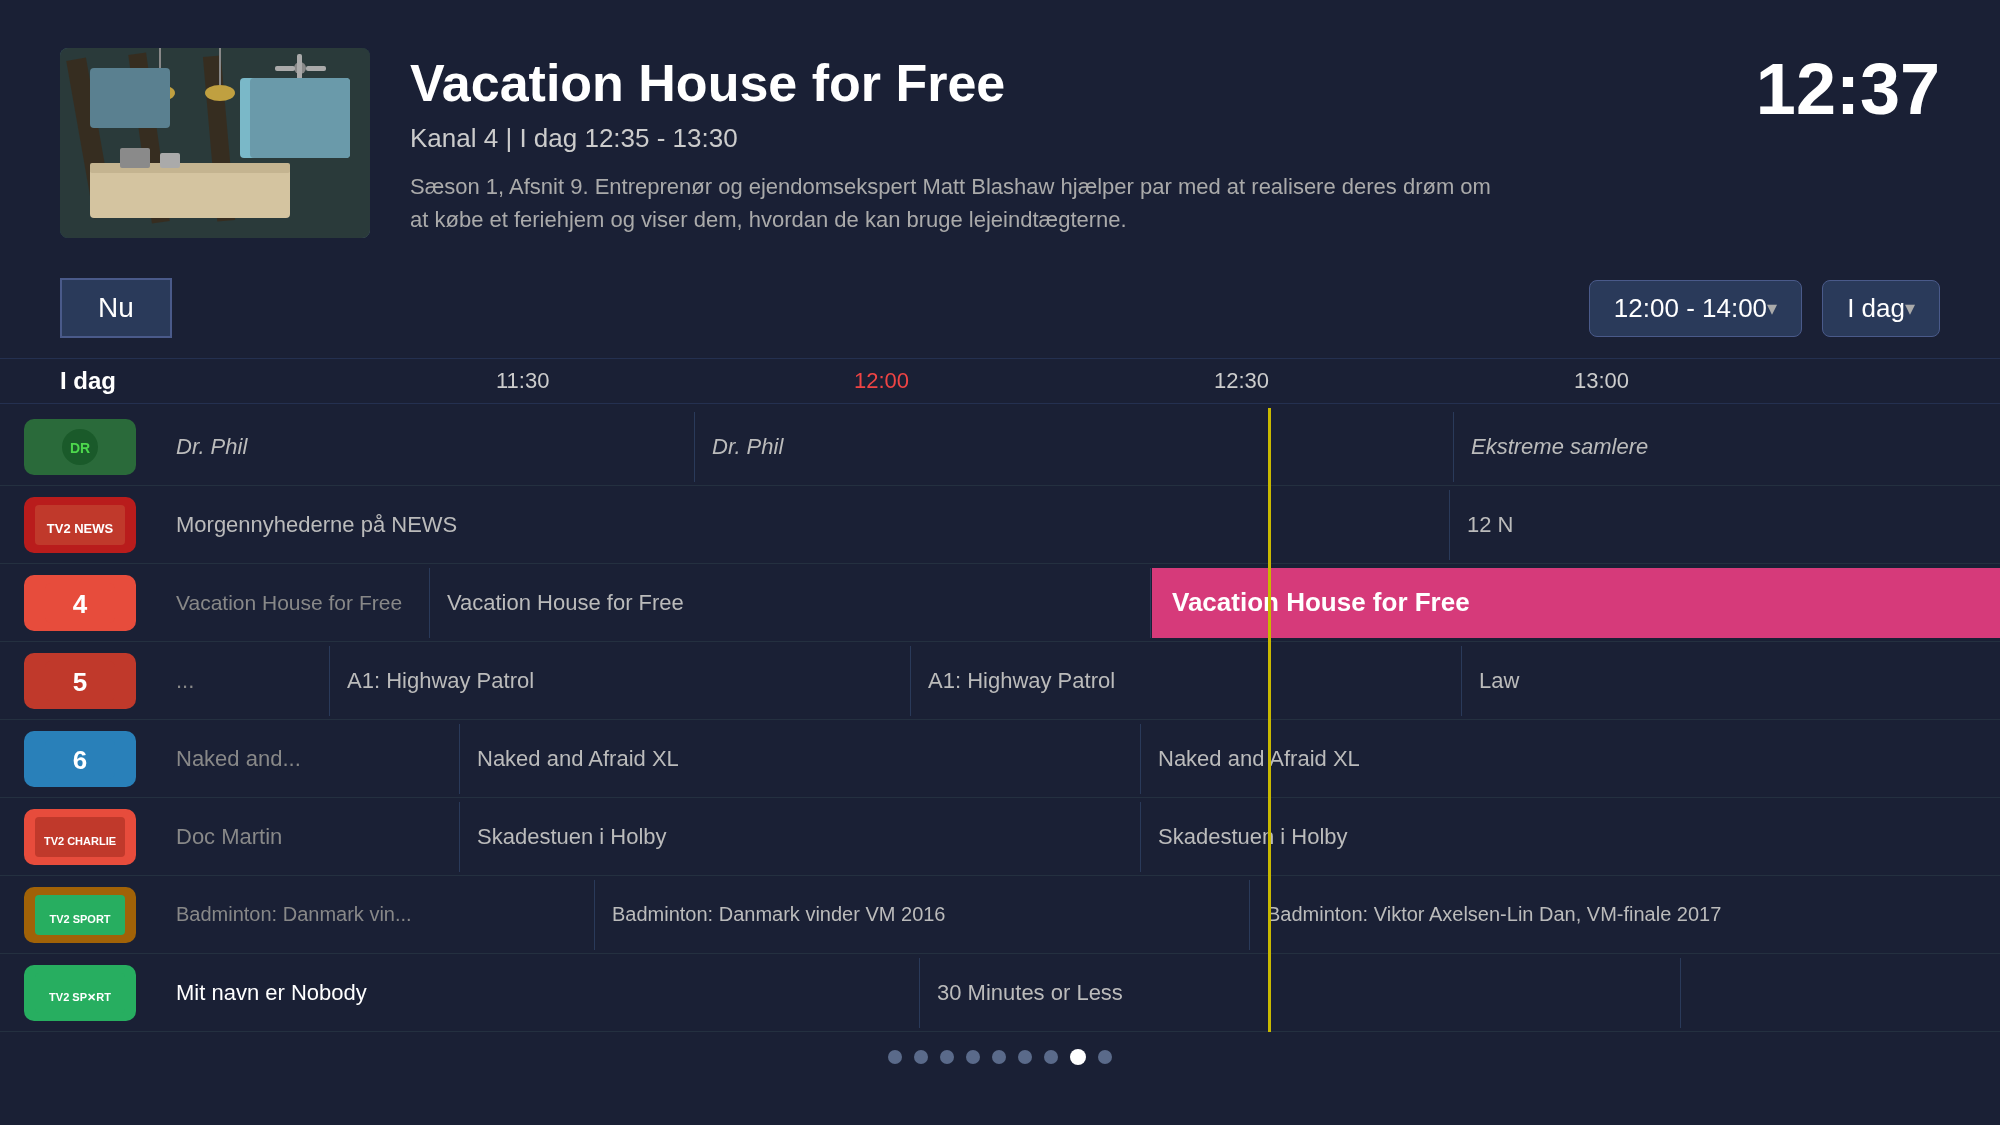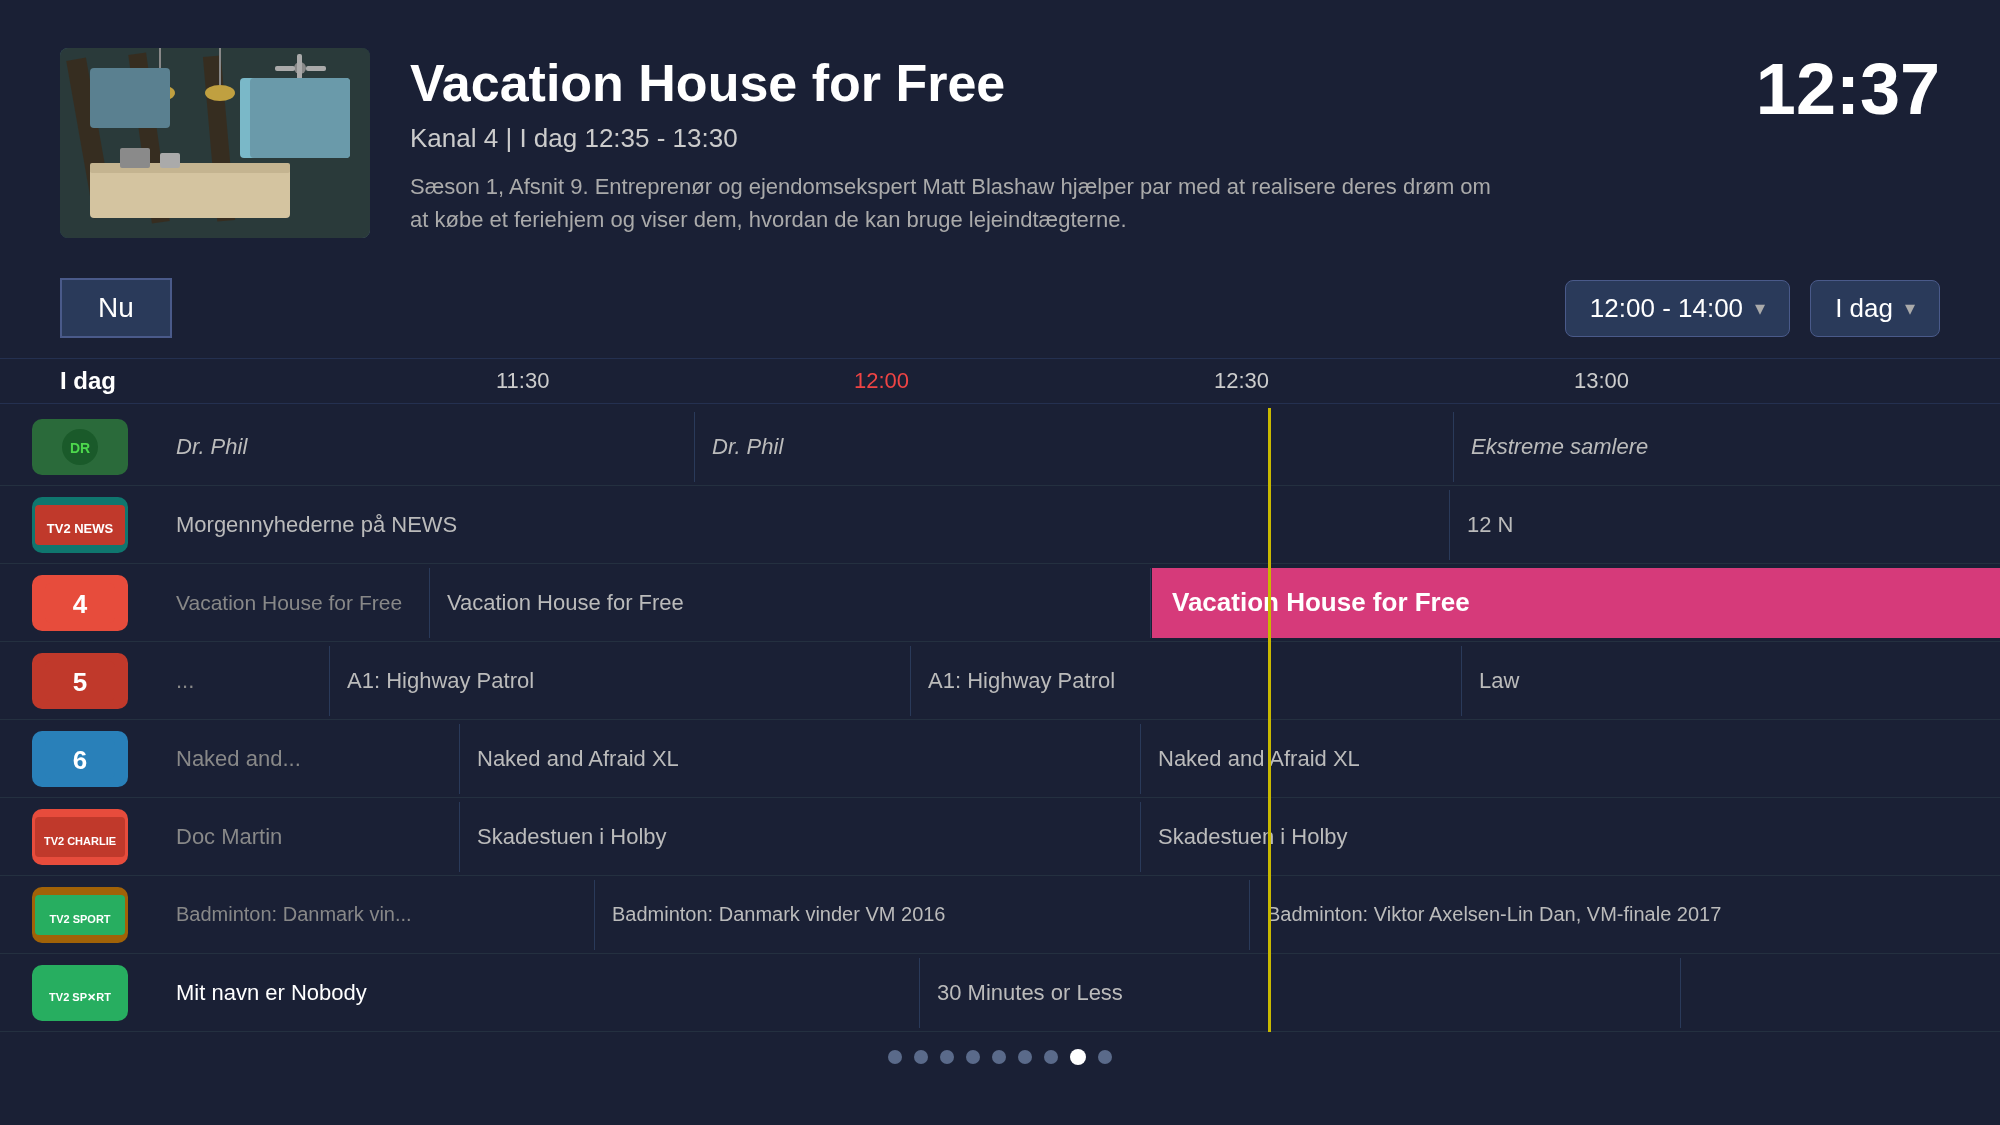--- a/index.html
+++ b/index.html
@@ -102,21 +102,20 @@
     .dropdown {
       background: #2a3a5a;
       border: 1px solid #4a5a8a;
       color: #fff;
       font-size: 26px;
       padding: 12px 24px;
       border-radius: 8px;
       cursor: pointer;
       display: flex;
       align-items: center;
-      gap: 12px;
     }
     .dropdown-arrow {
       font-size: 20px;
       color: #aaa;
     }
 
     
     .channels-container {
       position: relative;
       margin-top: 4px;
@@ -132,33 +131,33 @@
       width: 160px;
       min-width: 160px;
       height: 78px;
       display: flex;
       align-items: center;
       justify-content: center;
       padding: 0 18px;
       flex-shrink: 0;
     }
     .logo-box {
-      width: 96px;
+      width: 112px;
       height: 56px;
       border-radius: 10px;
       display: flex;
       align-items: center;
       justify-content: center;
       font-size: 18px;
       font-weight: 700;
       overflow: hidden;
     }
     
     .logo-dr1 { background: #2a6a3a; }
-    .logo-tv2news { background: #0f766e; }
+    .logo-tv2news { background: #b91c1c; }
     .logo-kanal4 { background: #e74c3c; }
     .logo-kanal5 { background: #c0392b; }
     .logo-kanal6 { background: #2980b9; }
     .logo-tv2charlie { background: #e74c3c; }
     .logo-tv2sport { background: #a16207; }
     .logo-tv2sportx { background: #27ae60; }
 
     .programs-track {
       flex: 1;
       height: 78px;

